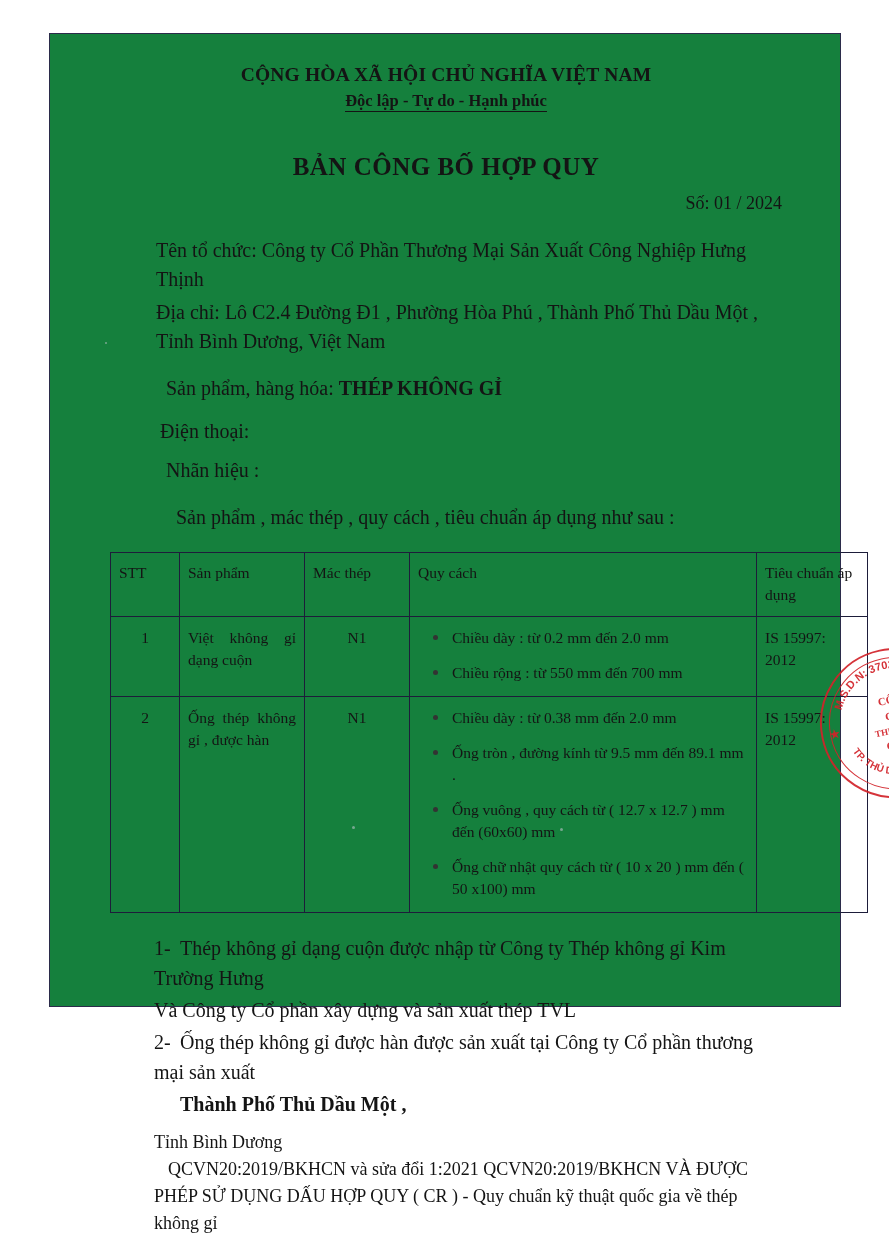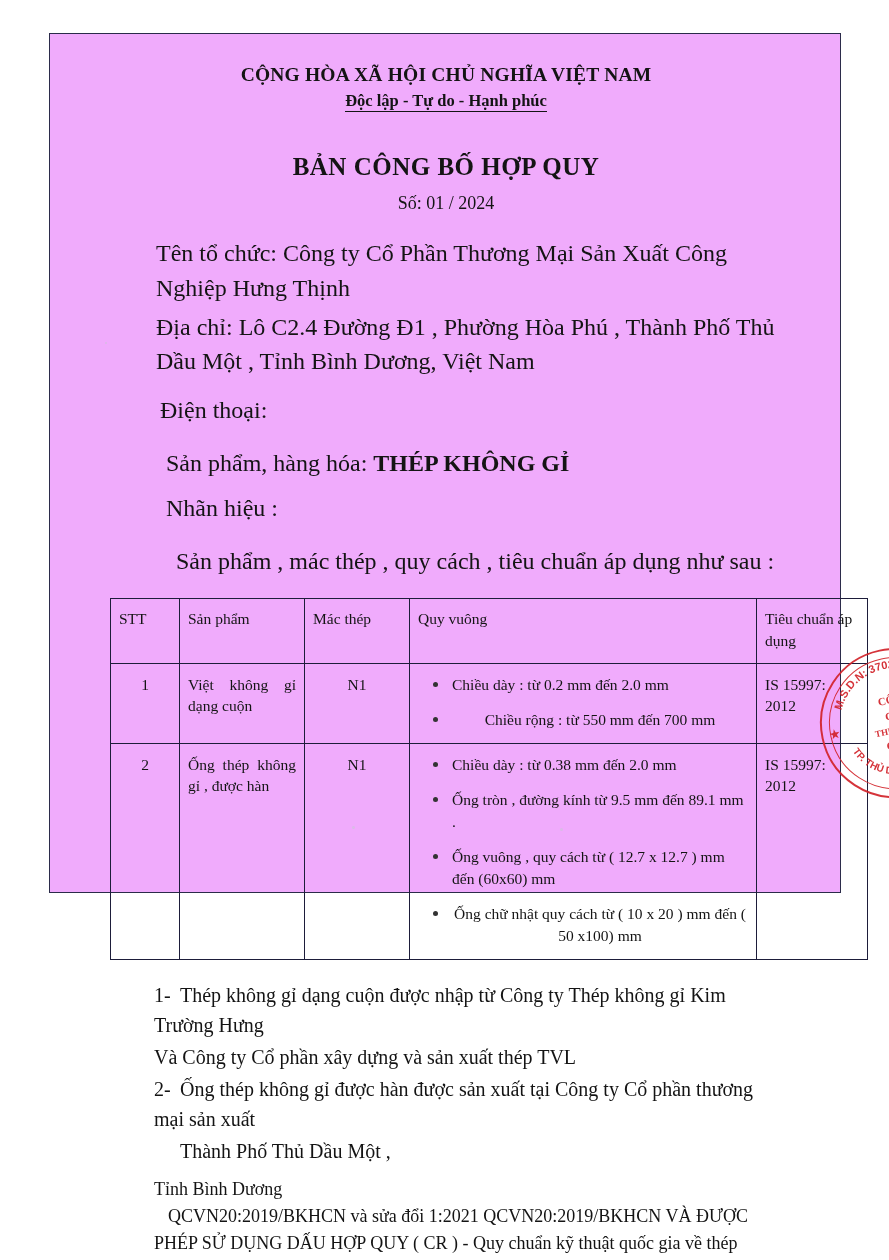--- a/index.html
+++ b/index.html
@@ -15,24 +15,24 @@
     color: #141414;
     overflow: hidden;
   }
 
   
   #page-frame {
     position: absolute;
     left: 49px;
     top: 33px;
     width: 792px;
-    height: 860px;
+    height: 974px;
     border: 1px solid #2b2b4a;
     box-sizing: border-box;
-    background: #f0abfc;
+    background: #15803d;
   }
 
   #content {
     position: absolute;
     left: 60px;
     top: 30px;
     width: 672px;
   }
 
   .national-title {
@@ -56,26 +56,26 @@
 
   .doc-title {
     font-weight: bold;
     font-size: 25px;
     text-align: center;
     margin: 42px 0 0 0;
     letter-spacing: 0.5px;
   }
   .doc-number {
     font-size: 18px;
-    text-align: center;
+    text-align: right;
     margin: 12px 0 0 0;
   }
 
   .para {
-    font-size: 24px;
+    font-size: 20px;
     line-height: 1.45;
     margin: 0;
   }
   .block-org { margin-top: 22px; padding-left: 46px; }
   .block-addr { margin-top: 4px; padding-left: 46px; }
   .block-phone { margin-top: 14px; padding-left: 50px; }
   .block-product { margin-top: 18px; padding-left: 56px; }
   .block-brand { margin-top: 10px; padding-left: 56px; }
   .block-intro { margin-top: 18px; padding-left: 66px; }
 
@@ -109,42 +109,42 @@
   ul.quy {
     margin: 0;
     padding-left: 34px;
     list-style: none;
   }
   ul.quy li {
     position: relative;
     margin-bottom: 13px;
     line-height: 1.42;
   }
-  ul.quy li:last-child { margin-bottom: 2px; text-align: center; }
+  ul.quy li:last-child { margin-bottom: 2px; }
   ul.quy li::before {
     content: "";
     position: absolute;
     left: -19px;
     top: 8px;
     width: 5px;
     height: 5px;
     border-radius: 50%;
     background: #333;
   }
 
   
   .notes { margin-top: 20px; padding-left: 44px; }
   .note-row {
     font-size: 20px;
     line-height: 1.5;
     margin-bottom: 2px;
     position: relative;
   }
   .note-num { display: inline-block; width: 26px; }
-  .note-cont { padding-left: 26px; }
+  .note-cont { padding-left: 26px; font-weight: bold; }
   .note-indent2 { padding-left: 52px; }
 
   .tail { margin-top: 10px; padding-left: 44px; }
   .tail .l2 { font-size: 18px; line-height: 1.5; padding-left: 14px; text-align: justify; }
   .tail .l3 { font-size: 18px; line-height: 1.5; }
 
   
   #stamp {
     position: absolute;
     left: 820px;
@@ -204,35 +204,35 @@
     <p class="national-title">CỘNG HÒA XÃ HỘI CHỦ NGHĨA VIỆT NAM</p>
     <p class="national-sub"><span class="underline">Độc lập - Tự do - Hạnh phúc</span></p>
 
     <p class="doc-title">BẢN CÔNG BỐ HỢP QUY</p>
     <p class="doc-number">Số: 01 / 2024</p>
 
     <p class="para block-org"><span>Tên tổ chức: </span><span>Công ty Cổ Phần Thương Mại Sản Xuất Công Nghiệp Hưng Thịnh</span></p>
 
     <p class="para block-addr"><span>Địa chỉ: </span><span>Lô C2.4 Đường Đ1 , Phường Hòa Phú , Thành Phố Thủ Dầu Một , Tỉnh Bình Dương, Việt Nam</span></p>
 
+    <p class="para block-product"><span>Sản phẩm, hàng hóa: </span><span class="bold">THÉP KHÔNG GỈ</span></p>
+
     <p class="para block-phone"><span>Điện thoại:</span><span></span></p>
-
-    <p class="para block-product"><span>Sản phẩm, hàng hóa: </span><span class="bold">THÉP KHÔNG GỈ</span></p>
 
     <p class="para block-brand"><span>Nhãn hiệu :</span><span></span></p>
 
     <p class="para block-intro">Sản phẩm , mác thép , quy cách , tiêu chuẩn áp dụng như sau :</p>
 
     <table class="spec">
       <thead>
         <tr>
           <th class="col-stt c-center">STT</th>
           <th class="col-prod">Sản phẩm</th>
           <th class="col-mac c-center">Mác thép</th>
-          <th class="col-quy">Quy vuông</th>
+          <th class="col-quy">Quy cách</th>
           <th class="col-std">Tiêu chuẩn áp dụng</th>
         </tr>
       </thead>
       <tbody>
         <tr>
           <td class="c-center">1</td>
           <td class="justify">Việt không gỉ dạng cuộn</td>
           <td class="c-center">N1</td>
           <td>
             <ul class="quy">

